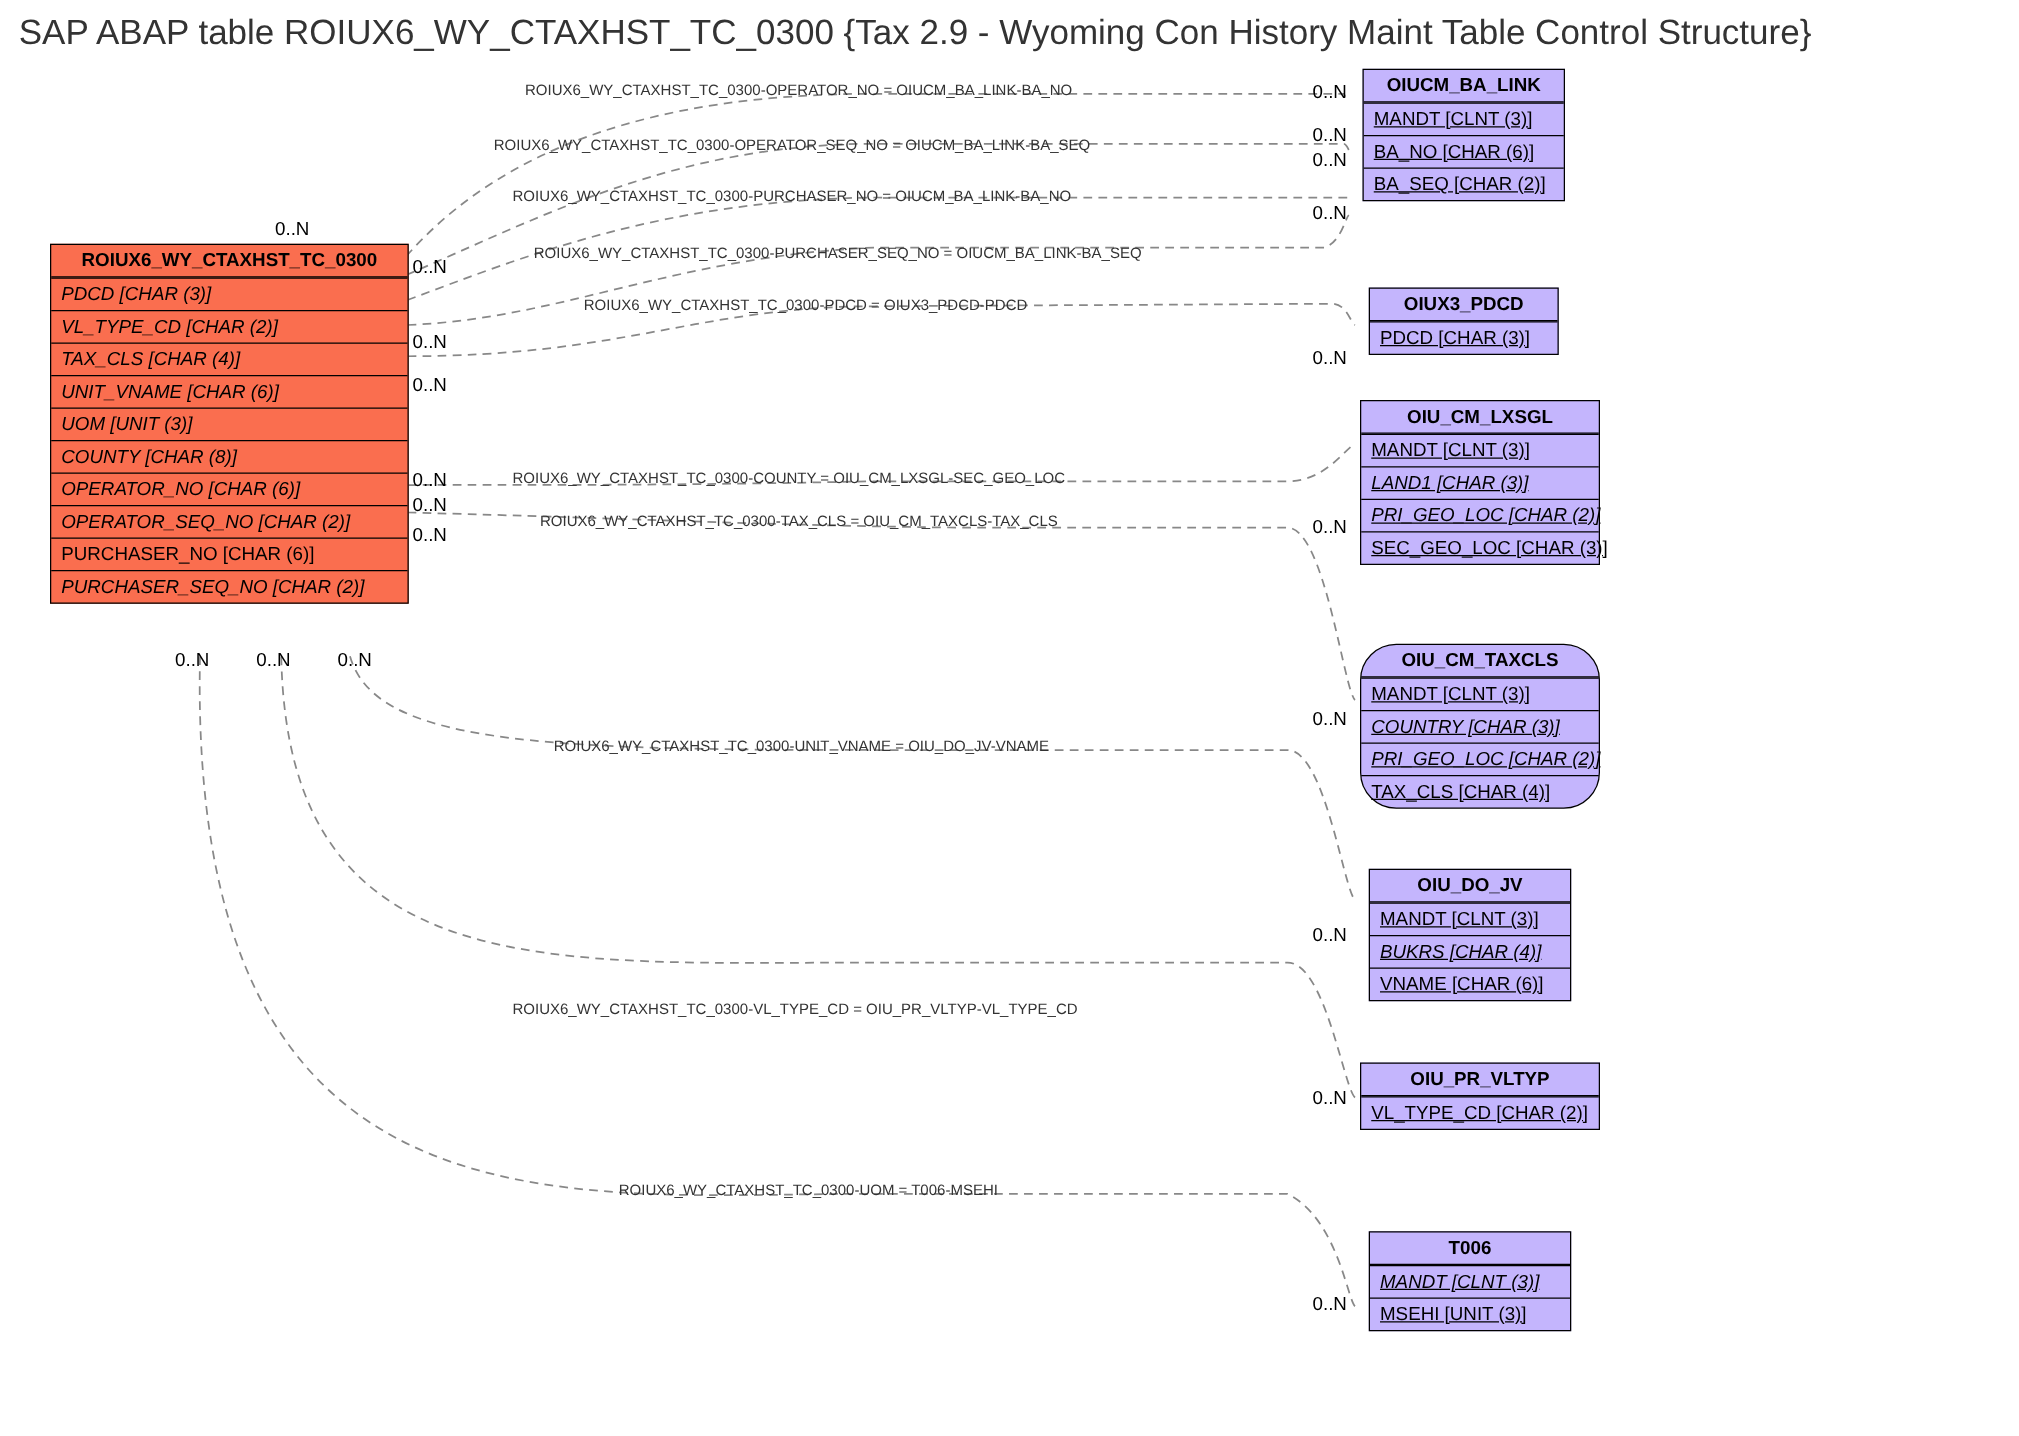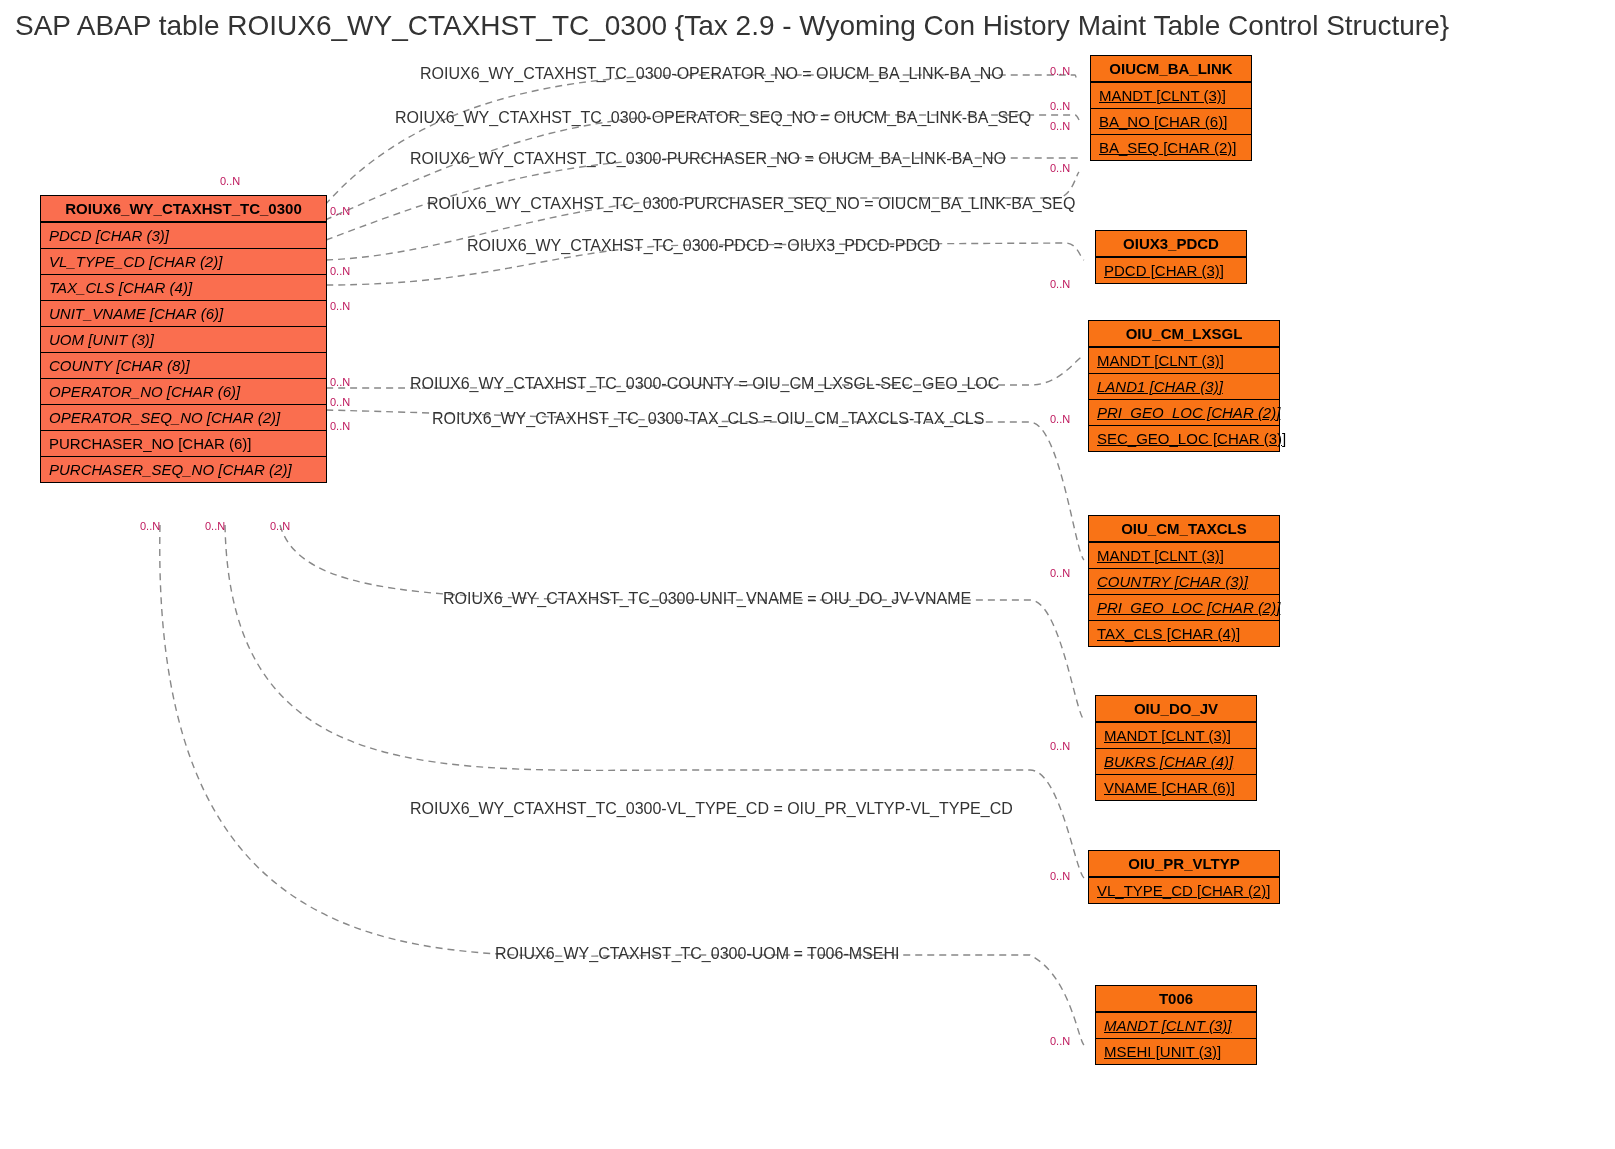--- a/index.html
+++ b/index.html
@@ -34,33 +34,33 @@
     border-bottom: 1px solid #000;
     padding: 4px 8px;
   }
   .entity .row {
     border-top: 1px solid #000;
     padding: 4px 8px;
     white-space: nowrap;
   }
   .entity .row:first-of-type { border-top: none; }
   .orange { background: #fa6e4f; }
-  .green  { background: #f97316; }
+  .green  { background: #c4b5fd; }
   .ital   { font-style: italic; }
   .undl   { text-decoration: underline; }
   .rel-label {
     position: absolute;
-    font-size: 16px;
+    font-size: 12px;
     color: #333;
     white-space: nowrap;
   }
   .card {
     position: absolute;
-    font-size: 11px;
-    color: #be185d;
+    font-size: 15px;
+    color: #000000;
     white-space: nowrap;
   }
   svg.connectors {
     position: absolute;
     left: 0; top: 0;
     width: 1615px; height: 1149px;
     pointer-events: none;
   }
   svg.connectors path {
     fill: none;
@@ -122,21 +122,21 @@
   </div>
 
   <div class="entity green" style="left:1088px; top:320px; width:190px;">
     <div class="hdr">OIU_CM_LXSGL</div>
     <div class="row undl">MANDT [CLNT (3)]</div>
     <div class="row ital undl">LAND1 [CHAR (3)]</div>
     <div class="row ital undl">PRI_GEO_LOC [CHAR (2)]</div>
     <div class="row undl">SEC_GEO_LOC [CHAR (3)]</div>
   </div>
 
-  <div class="entity green" style="left:1088px; top:515px; width:190px;">
+  <div class="entity green" style="left:1088px; top:515px; width:190px;border-radius:29px;">
     <div class="hdr">OIU_CM_TAXCLS</div>
     <div class="row undl">MANDT [CLNT (3)]</div>
     <div class="row ital undl">COUNTRY [CHAR (3)]</div>
     <div class="row ital undl">PRI_GEO_LOC [CHAR (2)]</div>
     <div class="row undl">TAX_CLS [CHAR (4)]</div>
   </div>
 
   <div class="entity green" style="left:1095px; top:695px; width:160px;">
     <div class="hdr">OIU_DO_JV</div>
     <div class="row undl">MANDT [CLNT (3)]</div>

